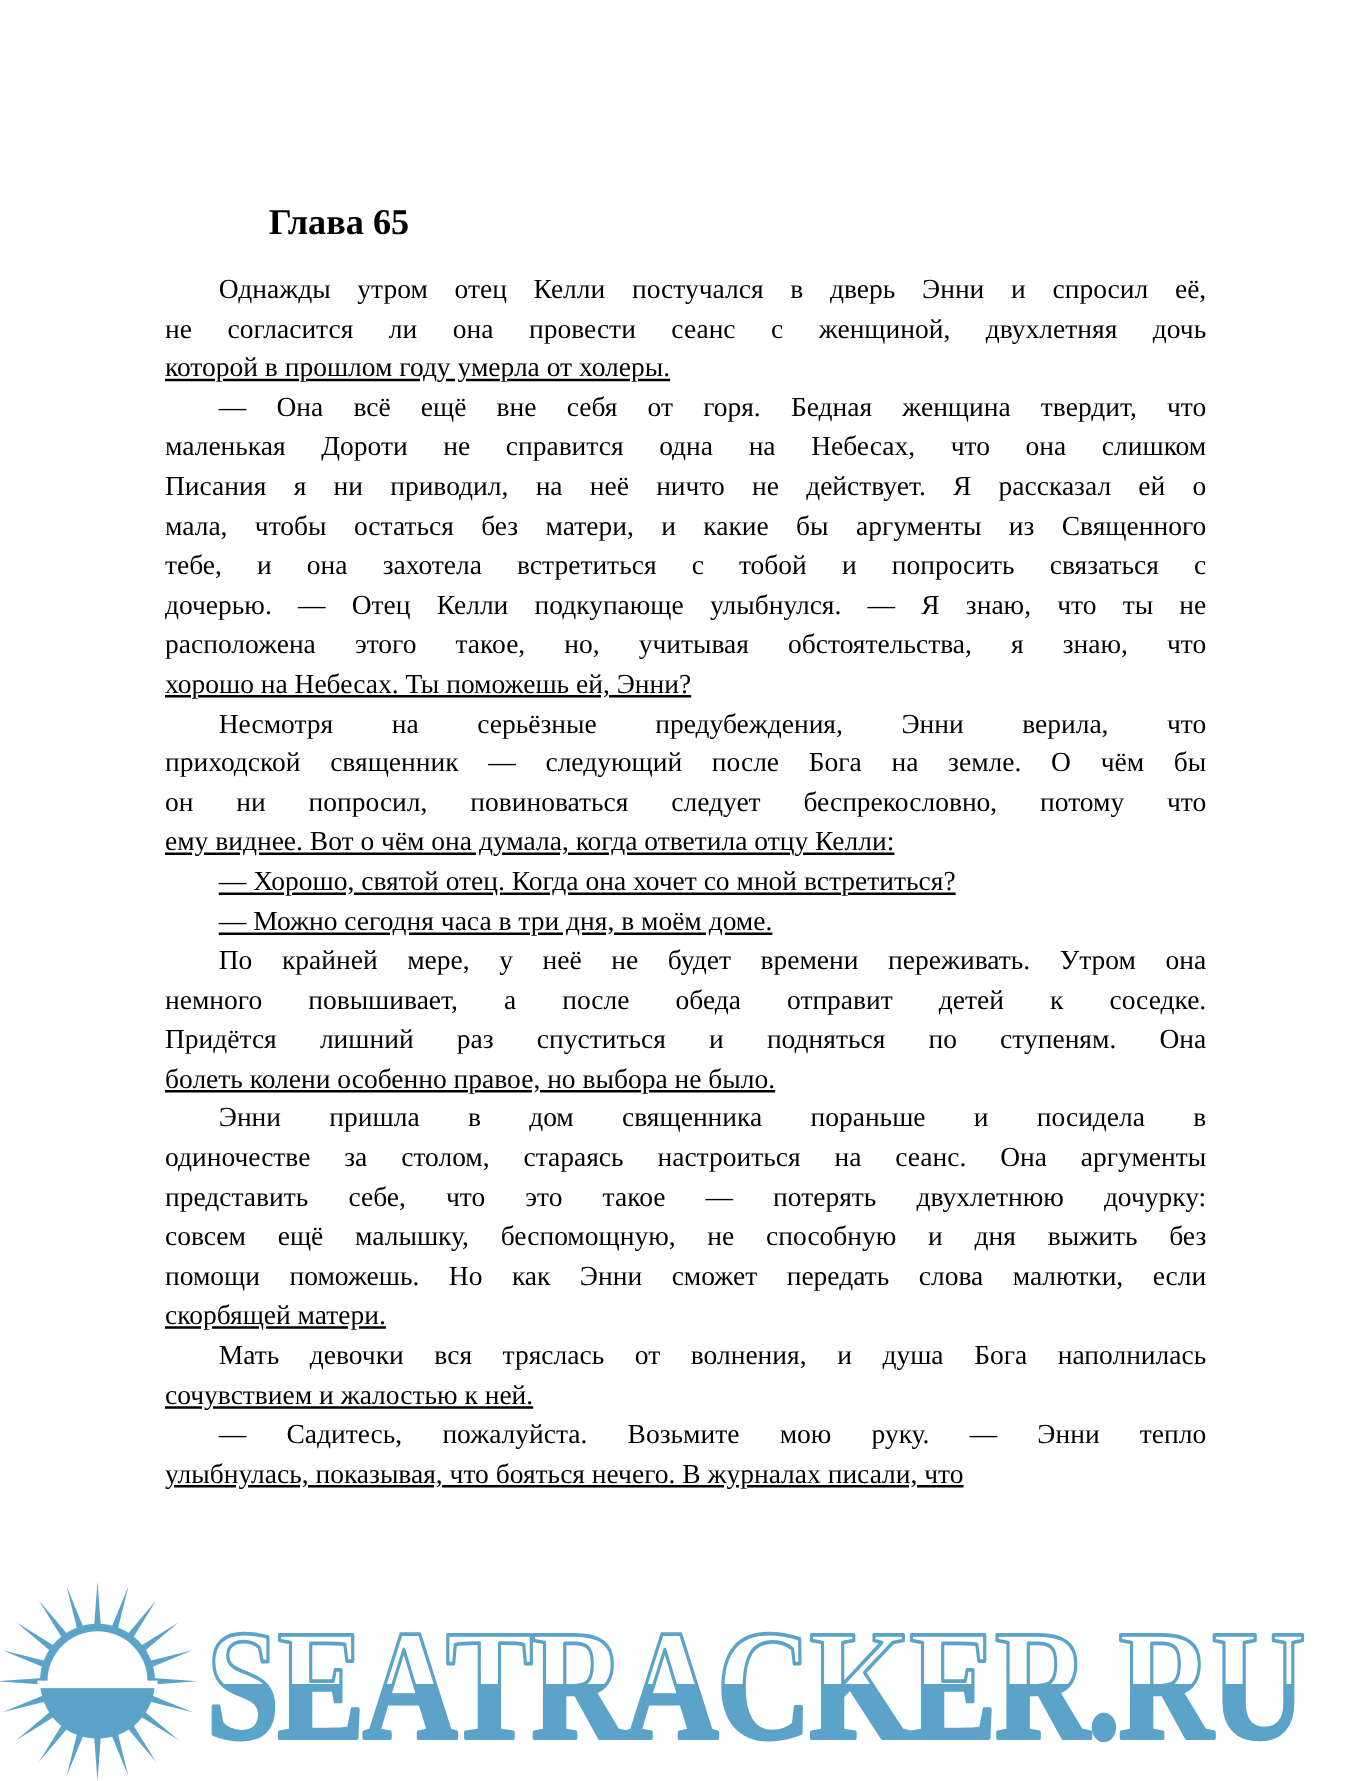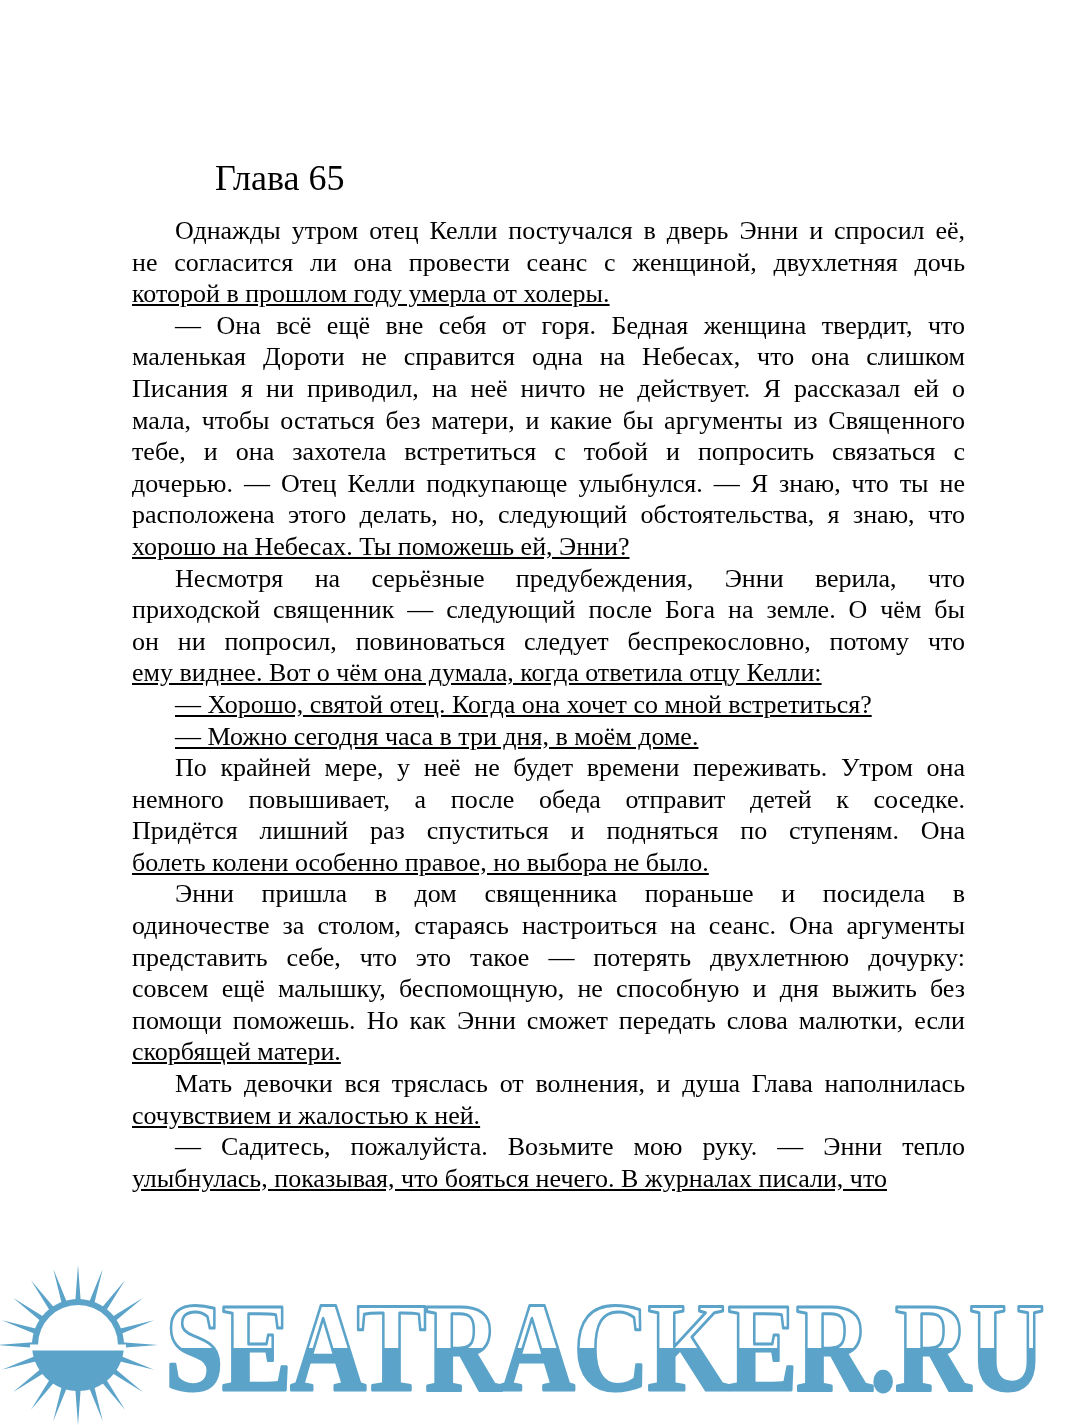--- a/index.html
+++ b/index.html
@@ -12,29 +12,29 @@
     font-family: "Liberation Serif", serif;
     color: #000000;
   }
   .content {
     position: absolute;
     left: 132px;
     top: 160px;
     width: 833px;
   }
   .chapter-title {
-    font-size: 36px;
+    font-size: 29px;
     line-height: 36px;
-    font-weight: normal;
+    font-weight: bold;
     padding-left: 83px;
     margin: 0 0 19px 0;
   }
   .para { margin: 0; }
   .line {
-    font-size: 26px;
+    font-size: 22px;
     line-height: 31.6px;
     text-align: justify;
     text-align-last: justify;
     white-space: normal;
   }
   .line.last { text-align-last: left; text-decoration: underline; }
   .line.first { text-indent: 43px; }
   .watermark {
     position: absolute;
     left: 0;
@@ -64,21 +64,21 @@
           <div class="line">не согласится ли она провести сеанс с женщиной, двухлетняя дочь</div>
           <div class="line last">которой в прошлом году умерла от холеры.</div>
         </div>
         <div class="para">
           <div class="line first">— Она всё ещё вне себя от горя. Бедная женщина твердит, что</div>
           <div class="line">маленькая Дороти не справится одна на Небесах, что она слишком</div>
           <div class="line">Писания я ни приводил, на неё ничто не действует. Я рассказал ей о</div>
           <div class="line">мала, чтобы остаться без матери, и какие бы аргументы из Священного</div>
           <div class="line">тебе, и она захотела встретиться с тобой и попросить связаться с</div>
           <div class="line">дочерью. — Отец Келли подкупающе улыбнулся. — Я знаю, что ты не</div>
-          <div class="line">расположена этого делать, но, следующий обстоятельства, я знаю, что</div>
+          <div class="line">расположена этого такое, но, учитывая обстоятельства, я знаю, что</div>
           <div class="line last">хорошо на Небесах. Ты поможешь ей, Энни?</div>
         </div>
         <div class="para">
           <div class="line first">Несмотря на серьёзные предубеждения, Энни верила, что</div>
           <div class="line">приходской священник — следующий после Бога на земле. О чём бы</div>
           <div class="line">он ни попросил, повиноваться следует беспрекословно, потому что</div>
           <div class="line last">ему виднее. Вот о чём она думала, когда ответила отцу Келли:</div>
         </div>
         <div class="para">
           <div class="line first last">— Хорошо, святой отец. Когда она хочет со мной встретиться?</div>
@@ -94,21 +94,21 @@
         </div>
         <div class="para">
           <div class="line first">Энни пришла в дом священника пораньше и посидела в</div>
           <div class="line">одиночестве за столом, стараясь настроиться на сеанс. Она аргументы</div>
           <div class="line">представить себе, что это такое — потерять двухлетнюю дочурку:</div>
           <div class="line">совсем ещё малышку, беспомощную, не способную и дня выжить без</div>
           <div class="line">помощи поможешь. Но как Энни сможет передать слова малютки, если</div>
           <div class="line last">скорбящей матери.</div>
         </div>
         <div class="para">
-          <div class="line first">Мать девочки вся тряслась от волнения, и душа Глава наполнилась</div>
+          <div class="line first">Мать девочки вся тряслась от волнения, и душа Бога наполнилась</div>
           <div class="line last">сочувствием и жалостью к ней.</div>
         </div>
         <div class="para">
           <div class="line first">— Садитесь, пожалуйста. Возьмите мою руку. — Энни тепло</div>
           <div class="line last">улыбнулась, показывая, что бояться нечего. В журналах писали, что</div>
         </div>
       </div>
   </div>
 
   <svg class="watermark" viewBox="0 0 1080 165" width="1080" height="165" xmlns="http://www.w3.org/2000/svg">

